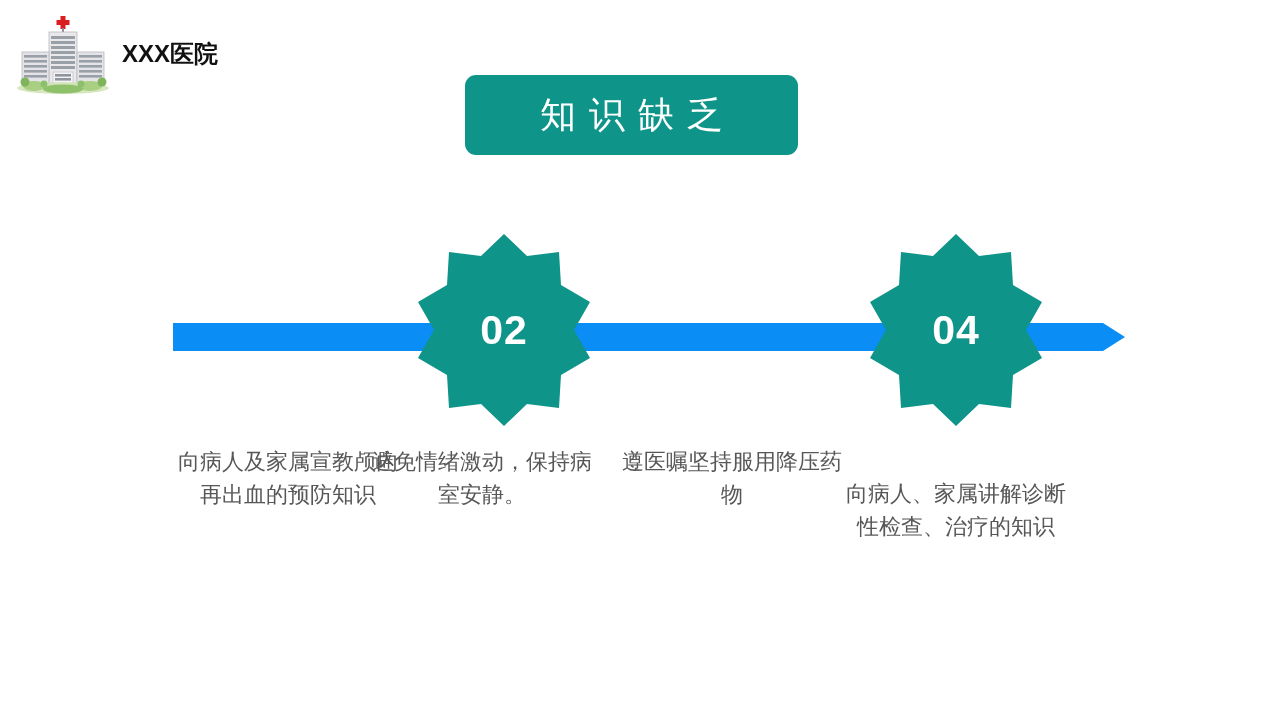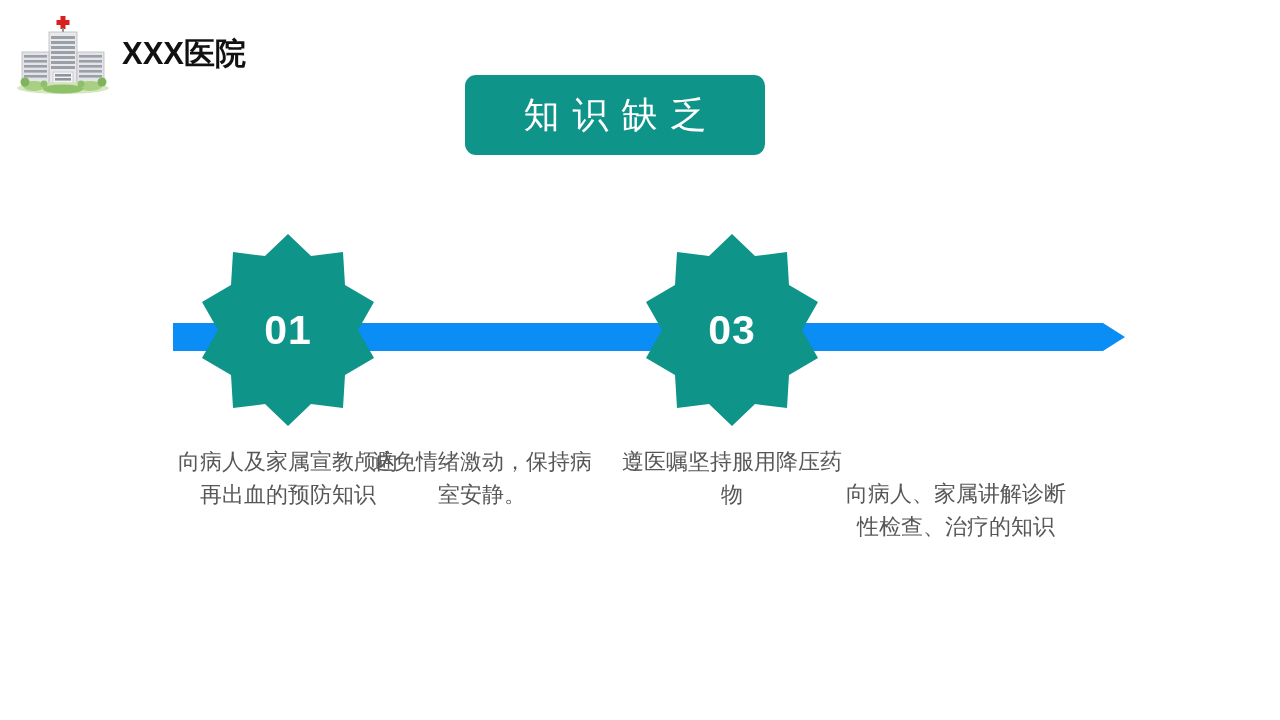--- a/index.html
+++ b/index.html
@@ -24,34 +24,34 @@
     height: 92px;
     display: flex;
     align-items: center;
   }
   #logo-mark {
     width: 106px;
     height: 88px;
     flex: 0 0 auto;
   }
   #brand-name {
-    font-size: 31px;
+    font-size: 24px;
     font-weight: bold;
     color: #111111;
     letter-spacing: 0px;
     margin-left: 6px;
     white-space: nowrap;
   }
 
   
   #title-banner {
     position: absolute;
     left: 465px;
     top: 75px;
-    width: 300px;
+    width: 333px;
     height: 80px;
     border-radius: 11px;
     display: flex;
     align-items: center;
     justify-content: center;
   }
   #title-text {
     color: #ffffff;
     font-size: 36px;
     letter-spacing: 13px;
@@ -165,34 +165,34 @@
 <div id="title-banner" style="background:#0E9488;">
   <div id="title-text">知识缺乏</div>
 </div>
 
 <div id="timeline">
 
   <svg id="arrow-bar" viewBox="0 0 952 28" preserveAspectRatio="none">
     <path d="M0,0 H930 L952,14 L930,28 H0 Z" fill="#0A8EF5"></path>
   </svg>
 
-  <div class="badge" style="left:198px;">
+
+  <div class="badge" style="left:414px;">
     <svg viewBox="0 0 180 200" width="180" height="200">
       <polygon fill="#0E9488" points="90,4 113,26 145,22 147,55 176,72 160,100 176,128 147,145 145,178 113,174 90,196 67,174 35,178 33,145 4,128 20,100 4,72 33,55 35,22 67,26"></polygon>
     </svg>
-    <div class="badge-num">01</div>
+    <div class="badge-num">02</div>
   </div>
 
 
-  <div class="badge" style="left:642px;">
+  <div class="badge" style="left:866px;">
     <svg viewBox="0 0 180 200" width="180" height="200">
       <polygon fill="#0E9488" points="90,4 113,26 145,22 147,55 176,72 160,100 176,128 147,145 145,178 113,174 90,196 67,174 35,178 33,145 4,128 20,100 4,72 33,55 35,22 67,26"></polygon>
     </svg>
-    <div class="badge-num">03</div>
+    <div class="badge-num">04</div>
   </div>
-
 
 </div>
 
 <div class="caption" style="left:173px;">向病人及家属宣教颅内再出血的预防知识</div>
 <div class="caption" style="left:367px;">避免情绪激动，保持病室安静。</div>
 <div class="caption" style="left:617px;">遵医嘱坚持服用降压药物</div>
 <div class="caption" style="left:841px;margin-top:32px;">向病人、家属讲解诊断性检查、治疗的知识</div>
 
 </body></html>

